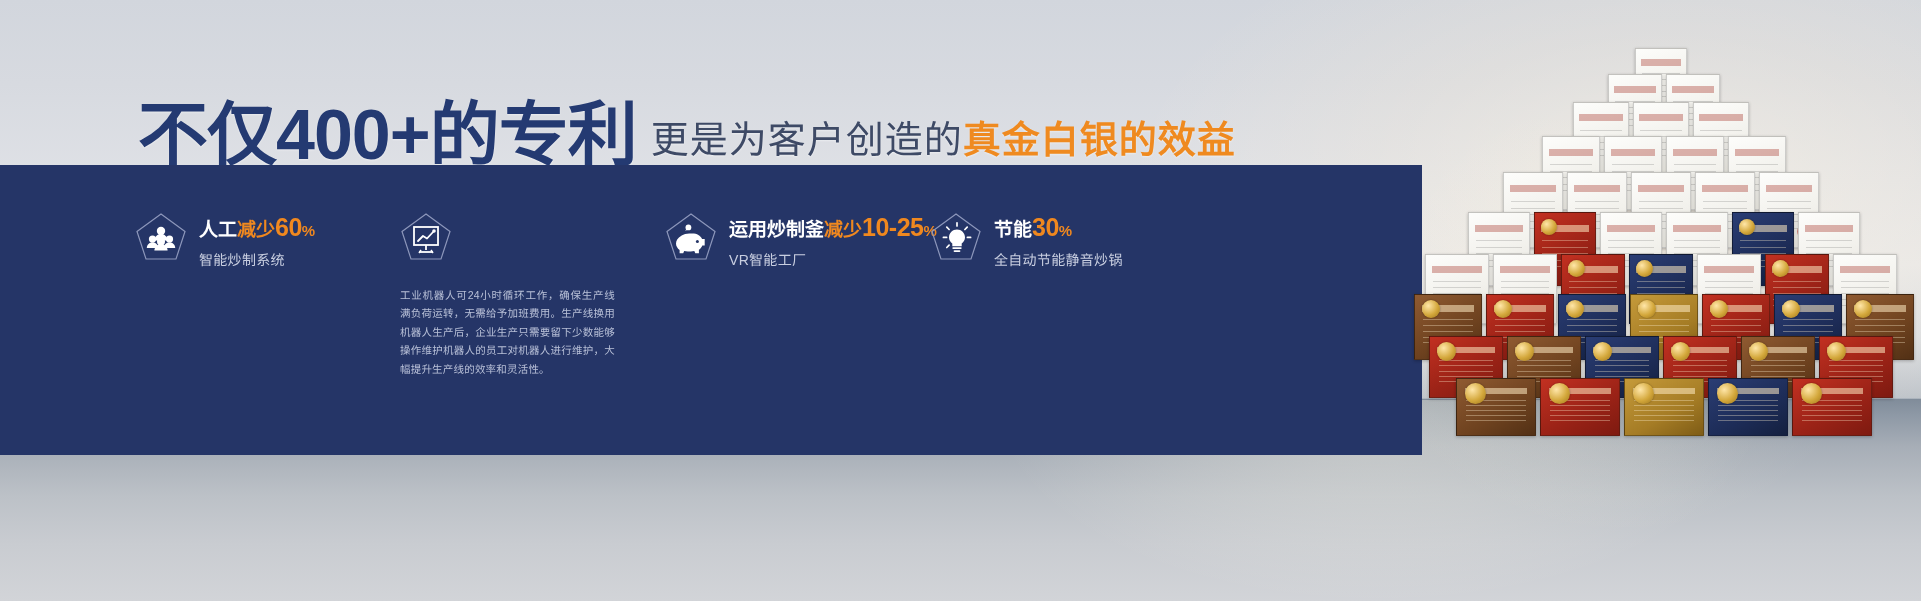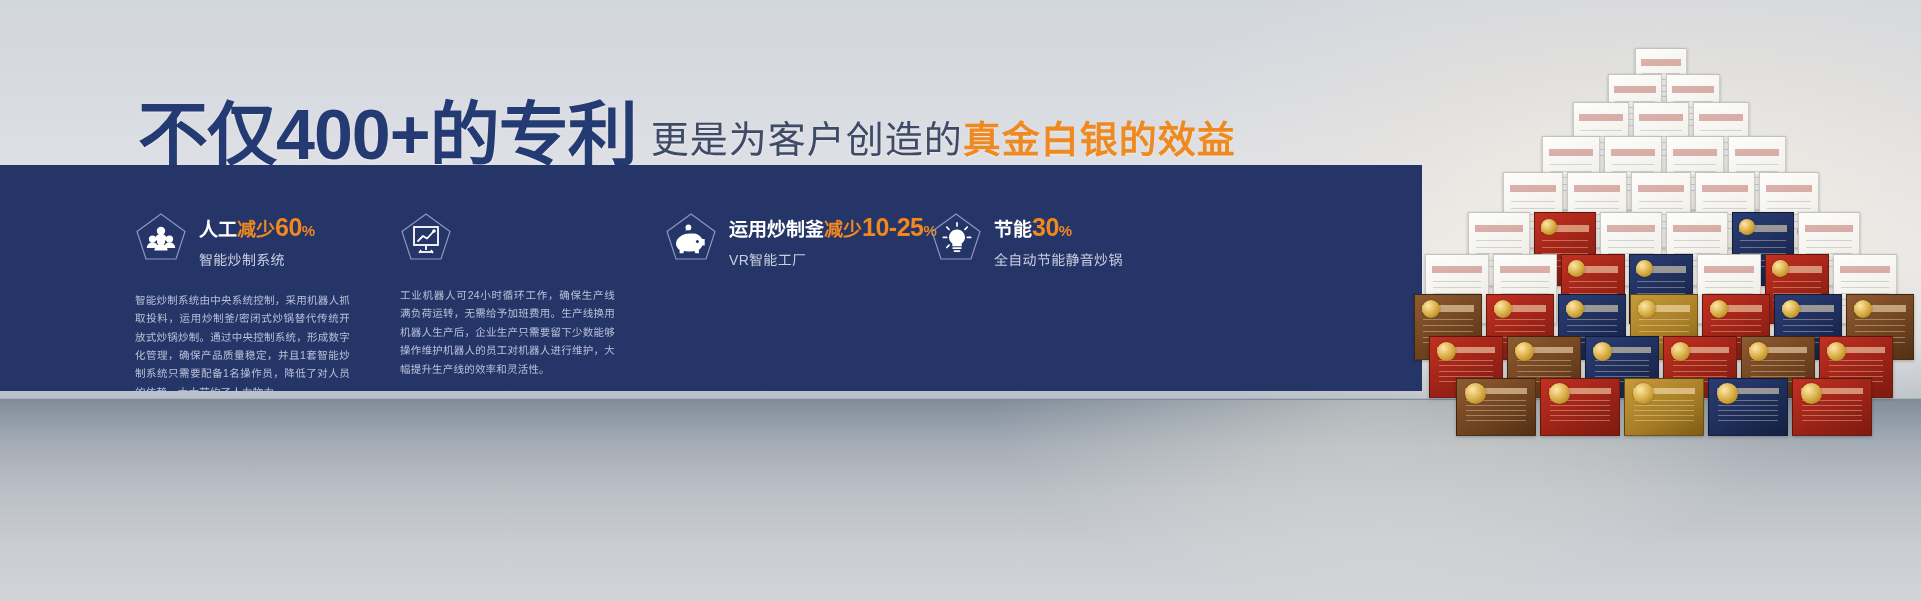--- a/index.html
+++ b/index.html
@@ -64,21 +64,21 @@
     position:relative; top:6px;
   }
   .hl-c { margin-left:8px; }
   .hl-orange {
     font-size:38px; font-weight:700; color:#ef8a20; letter-spacing:1px;
   }
 
   
   #feature-panel {
     position:absolute; left:0; top:165px;
-    width:1422px; height:226px;
+    width:1422px; height:290px;
     background:#253567;
     display:flex;
   }
 
   .feature {
     position:relative;
     width:250px;
     padding-top:47px;
   }
   #feat-0 { margin-left:135px; }
@@ -626,21 +626,20 @@
               <circle cx="26" cy="29.5" r="4"></circle>
               <path d="M19.4 38.6c0-3.6 2.9-6.6 6.6-6.6s6.6 3 6.6 6.6z"></path>
             </g>
           </svg>
         </div>
         <div class="feature-texts">
           <div class="feature-title"><span>人工</span><span class="kw">减少</span><span class="val">60</span><span class="pct">%</span></div>
           <div class="feature-sub">智能炒制系统</div>
         </div>
       </div>
-      <div class="feature-body">智能炒制系统由中央系统控制，采用机器人抓取投料，运用炒制釜/密闭式炒锅替代传统开放式炒锅炒制。通过中央控制系统，形成数字化管理，确保产品质量稳定，并且1套智能炒制系统只需要配备1名操作员，降低了对人员的依赖，大大节约了人力物力。</div>
     </div>
 
     <div class="feature" id="feat-1">
       <div class="feature-head">
         <div class="pent">
           <svg viewBox="0 0 52 52" width="52" height="52">
             <polygon points="26,2 50,19.5 41,47 11,47 2,19.5" fill="none" stroke="#8d97bb" stroke-width="1.2"></polygon>
             <rect x="14" y="15" width="24" height="18" fill="none" stroke="#ffffff" stroke-width="1.8"></rect>
             <polyline points="18,29 23,24 27,26.5 34,19" fill="none" stroke="#ffffff" stroke-width="1.8" stroke-linecap="round" stroke-linejoin="round"></polyline>
             <circle cx="34" cy="19" r="1.8" fill="#ffffff"></circle>

